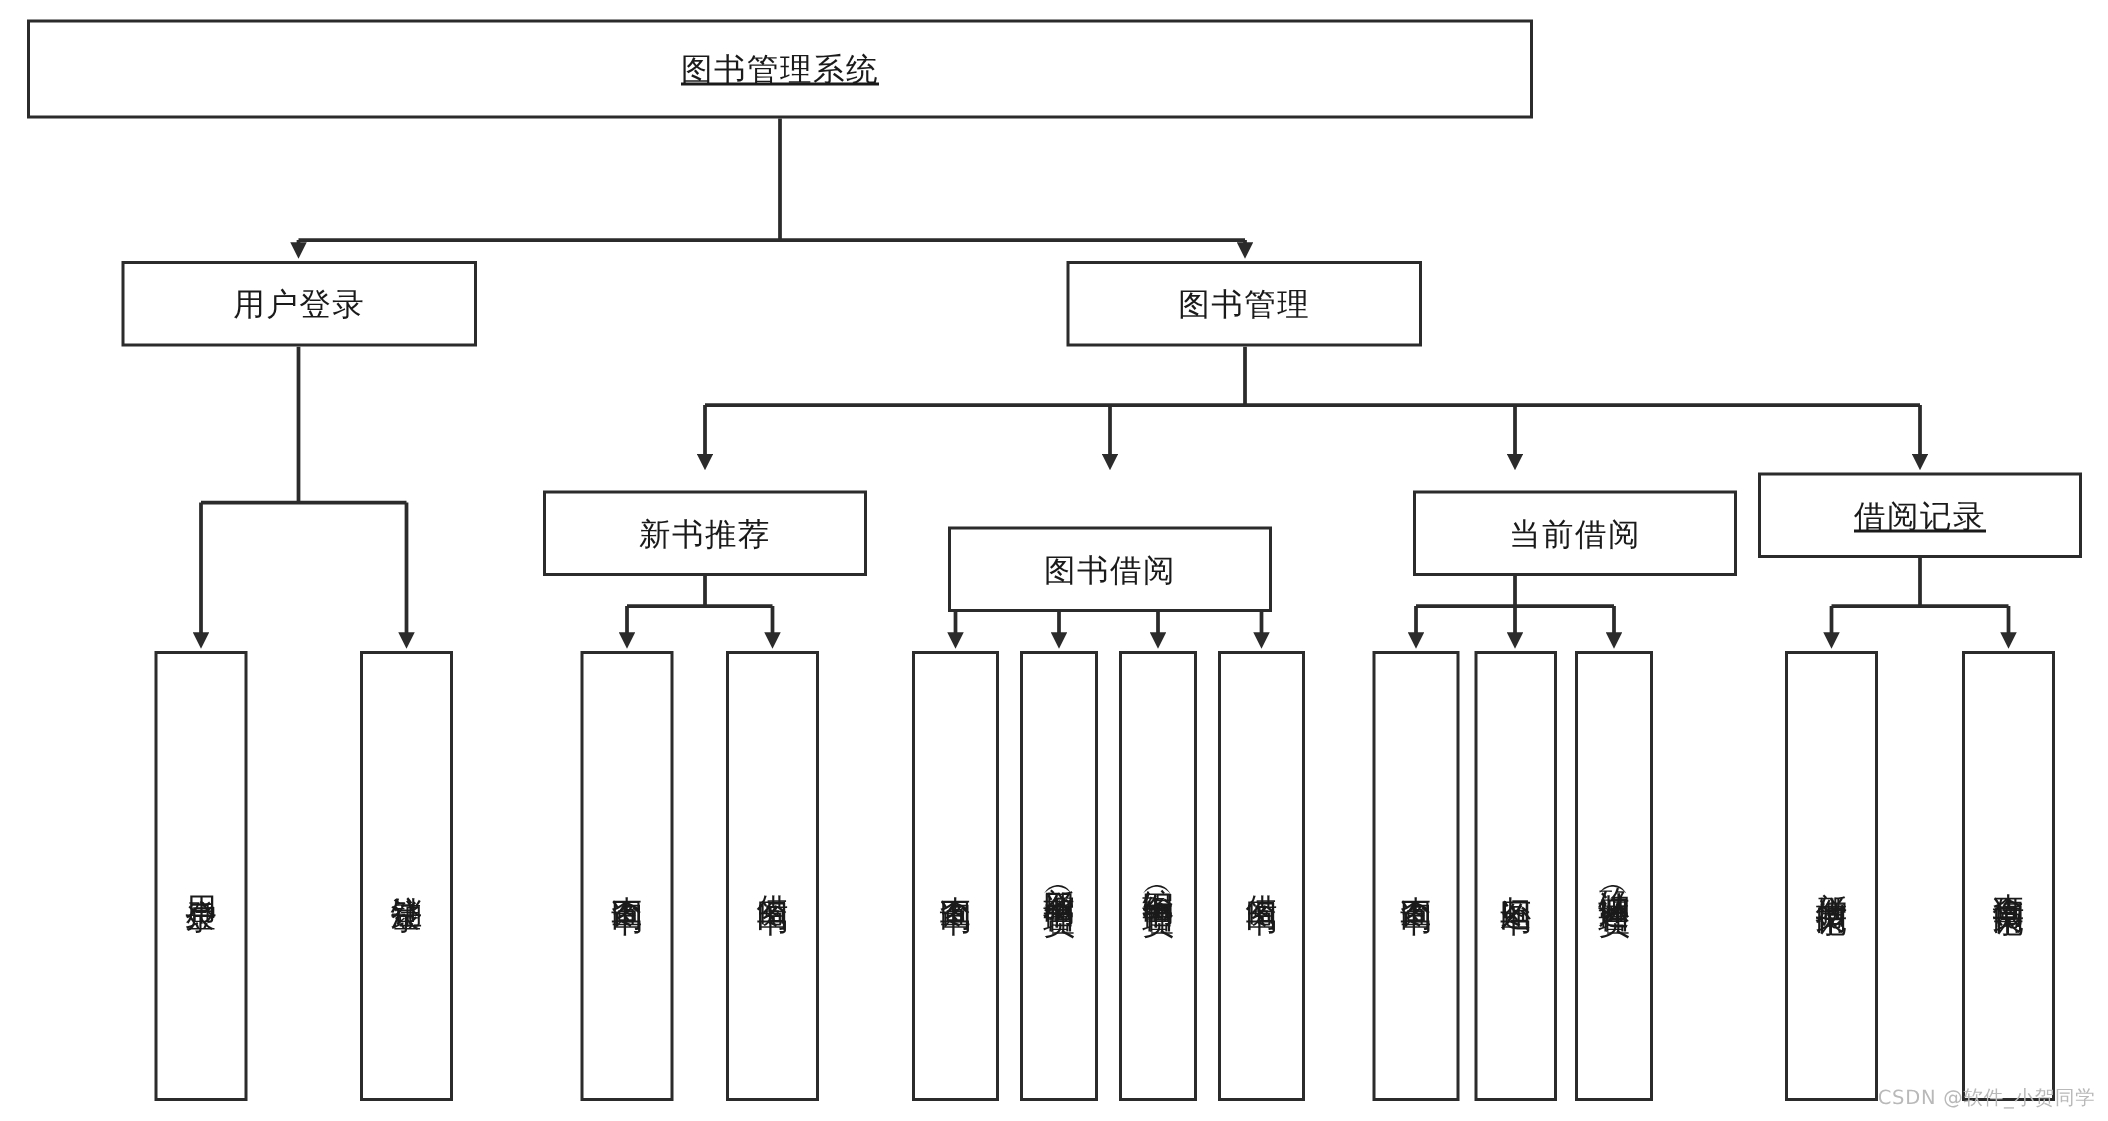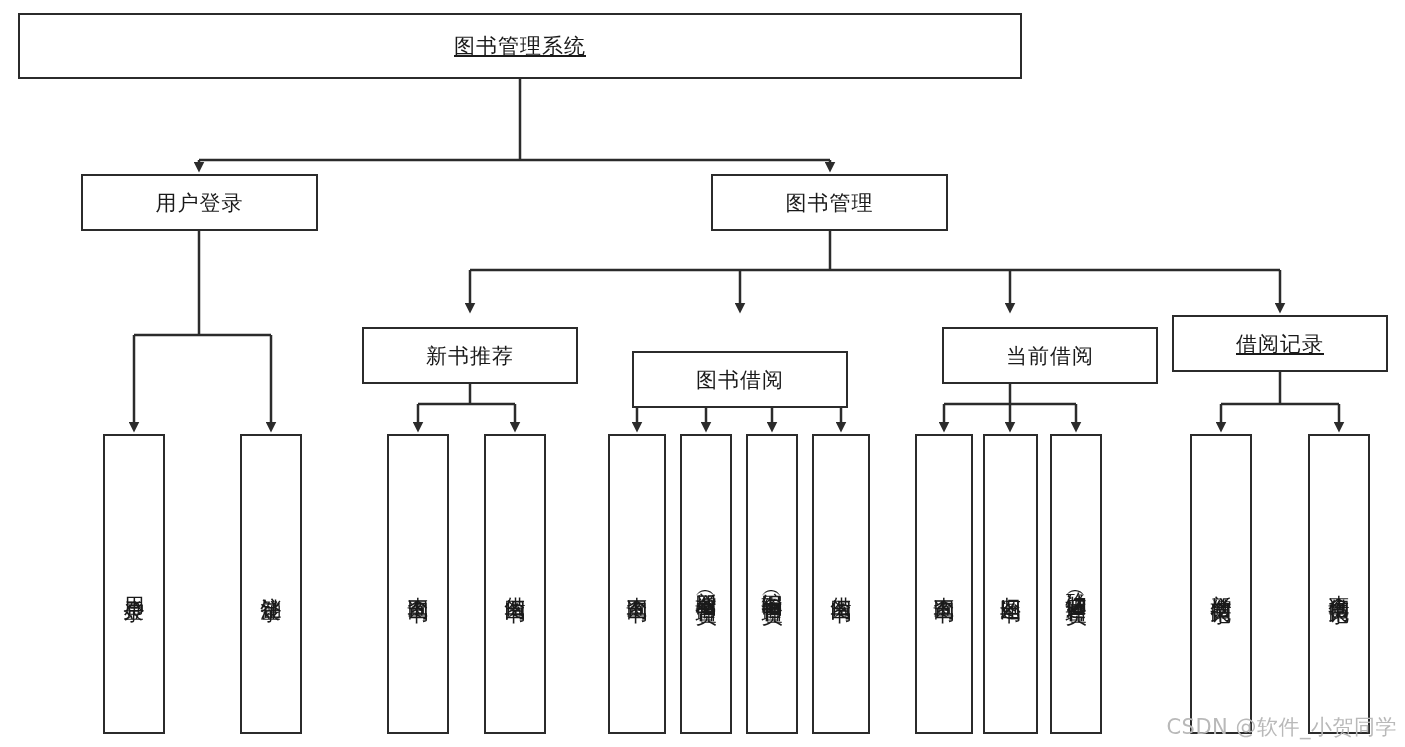--- a/index.html
+++ b/index.html
@@ -49,21 +49,21 @@
     justify-content: center;
     white-space: nowrap;
   }
   .node-label {
     display: block;
   }
   .watermark {
     position: absolute;
     right: 8px;
     bottom: 6px;
-    font-size: 21px;
+    font-size: 13px;
     color: #b9b9b9;
     letter-spacing: 0.5px;
     white-space: nowrap;
   }
 </style>
 </head>
 <body>
 
 <div id="canvas">
 

